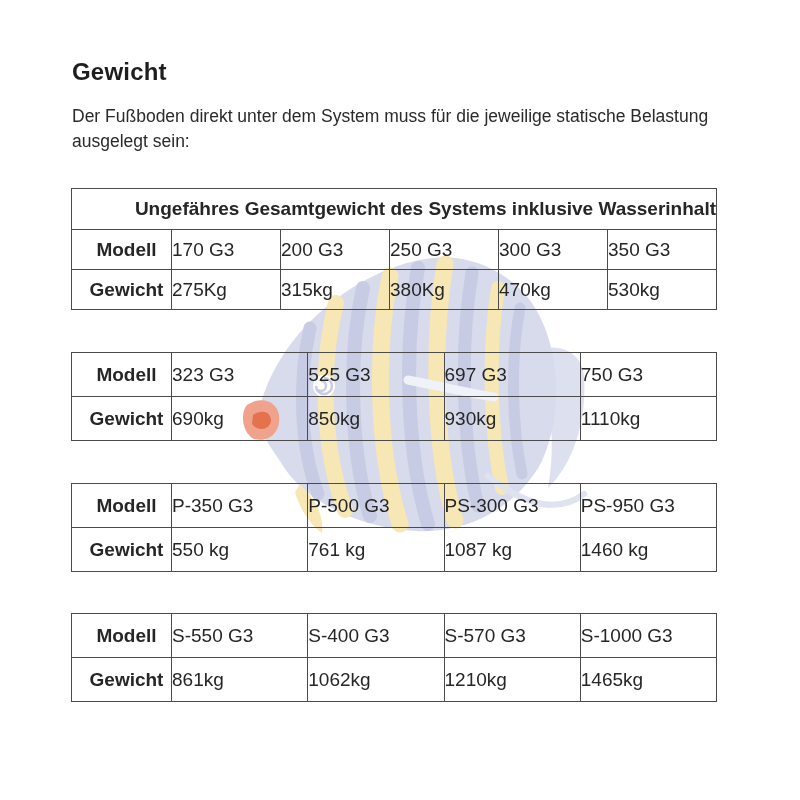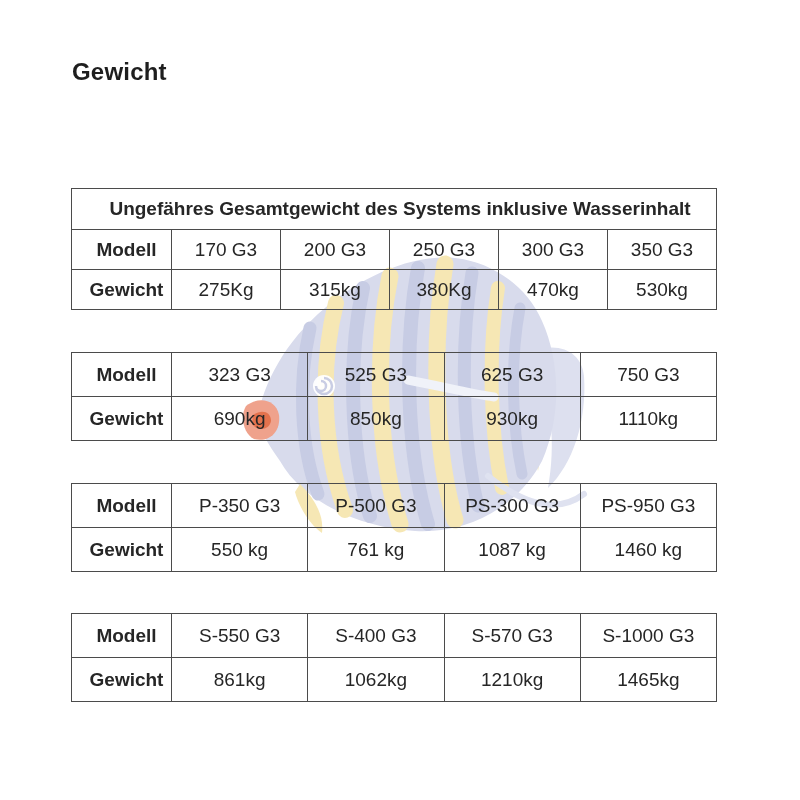--- a/index.html
+++ b/index.html
@@ -20,24 +20,24 @@
   table.wtable{
     position:absolute;left:71px;width:646px;border-collapse:collapse;table-layout:fixed;
     background:transparent;
   }
   #table-1{top:188px;}
   #table-2{top:352px;}
   #table-3{top:483px;}
   #table-4{top:613px;}
   .wtable th,.wtable td{
     border:1px solid #4b4b4b;font-size:19px;color:#262626;
-    text-align:center;vertical-align:middle;padding:0;background:transparent;
+    vertical-align:middle;padding:0;background:transparent;
   }
   .wtable .caption-cell{
-    text-align:center;font-weight:700;padding-left:12px;height:40px;font-size:19px;
+    text-align:right;font-weight:700;padding-left:12px;height:40px;font-size:19px;
   }
   .wtable td.row-label{
     text-align:center;font-weight:700;padding-left:10px;
   }
   #table-1 tr.data-row{height:40px;}
   #table-2 tr.data-row,#table-3 tr.data-row,#table-4 tr.data-row{height:44px;}
   col.label-col{width:100px;}
 </style>
 </head>
 <body>
@@ -79,20 +79,21 @@
 
     <circle cx="84" cy="140" r="11" fill="#ffffff" opacity="0.95"></circle>
     <path d="M 84 132 a 8 8 0 1 1 -8 8 a 5 5 0 1 0 5 -5" stroke="#c9cde4" stroke-width="2.5" fill="none"></path>
   </svg>
 </div>
 
 <div class="content-layer">
 
   <h1 class="page-title">Gewicht</h1>
 
+  <p class="intro">Der Fußboden direkt unter dem System muss für die jeweilige statische Belastung ausgelegt sein:</p>
 
   <table class="wtable" id="table-1">
     <colgroup>
         <col class="label-col">
         <col>
         <col>
         <col>
         <col>
         <col>
       </colgroup>
@@ -125,21 +126,21 @@
         <col>
         <col>
         <col>
         <col>
       </colgroup>
     <tbody>
         <tr class="data-row">
       <td class="row-label">Modell</td>
       <td>323 G3</td>
       <td>525 G3</td>
-      <td>625 G3</td>
+      <td>697 G3</td>
       <td>750 G3</td>
     </tr>
     <tr class="data-row">
       <td class="row-label">Gewicht</td>
       <td>690kg</td>
       <td>850kg</td>
       <td>930kg</td>
       <td>1110kg</td>
     </tr>
   </tbody>

